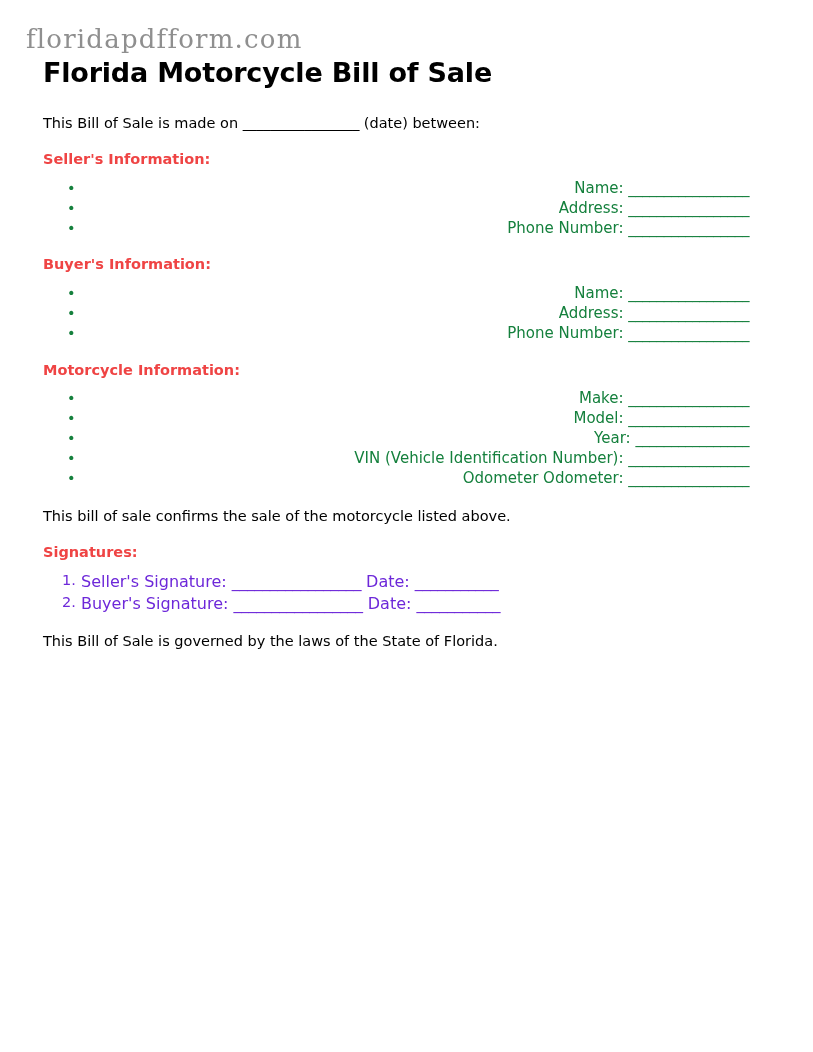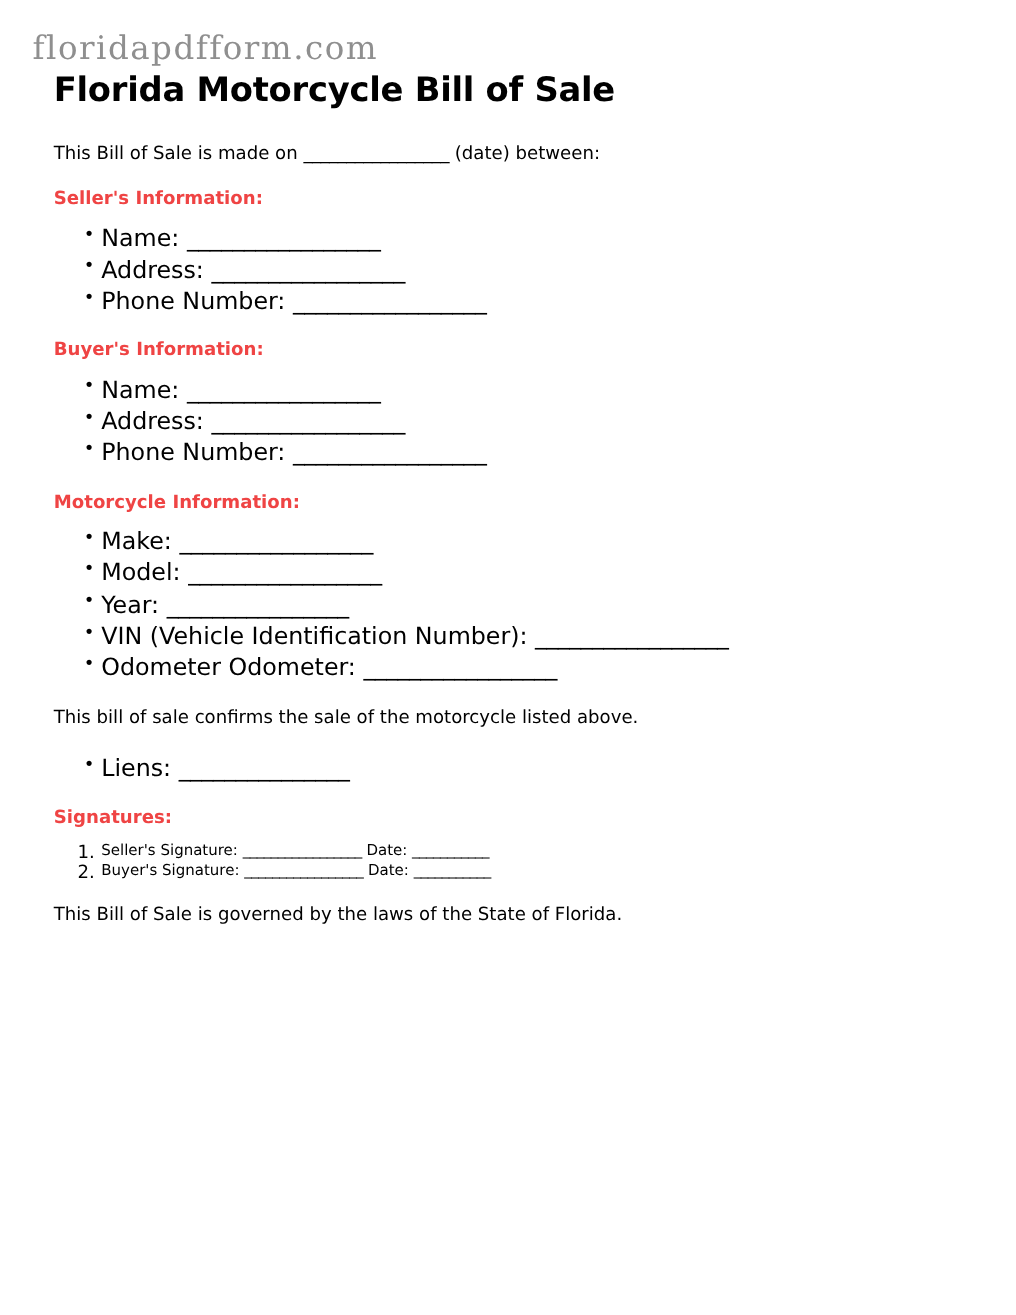--- a/index.html
+++ b/index.html
@@ -69,44 +69,45 @@
     line-height: 1.2;
     color: #ef4444;
   }
   ul.fields {
     margin: 0 0 18px 0;
     padding-left: 38px;
     list-style: none;
   }
   ul.fields li {
     position: relative;
-    font-size: 19px;
+    font-size: 15px;
     line-height: 1.33;
-    color: #000000;
+    color: #15803d;
     white-space: nowrap;
+    text-align: right;
   }
   ul.fields li::before {
     content: "\2022";
     position: absolute;
     left: -14px;
     top: 0;
     font-size: 14.5px;
     line-height: 1.33;
   }
   ol.sigs {
     margin: 0 0 18px 0;
     padding-left: 38px;
     list-style: none;
     counter-reset: sig;
   }
   ol.sigs li {
     position: relative;
-    font-size: 12px;
+    font-size: 16px;
     line-height: 1.33;
-    color: #000000;
+    color: #6d28d9;
     white-space: nowrap;
     counter-increment: sig;
   }
   ol.sigs li::before {
     content: counter(sig) ".";
     position: absolute;
     left: -19px;
     top: 0;
     font-size: 14.5px;
     line-height: 1.33;
@@ -148,23 +149,20 @@
       <li><span>Model: </span><span class="blank">_________________</span></li>
       <li><span>Year: </span><span class="blank">________________</span></li>
       <li><span>VIN (Vehicle Identification Number): </span><span class="blank">_________________</span></li>
       <li><span>Odometer Odometer: </span><span class="blank">_________________</span></li>
     </ul>
 
     <p class="para">This bill of sale confirms the sale of the motorcycle listed above.</p>
 
 
 
-    <ul class="fields">
-      <li><span>Liens: </span><span class="blank">_______________</span></li>
-    </ul>
 
     <h3 class="section">Signatures:</h3>
     <ol class="sigs">
       <li><span>Seller's Signature: </span><span class="blank">_________________</span><span> Date: </span><span class="blank">___________</span></li>
       <li><span>Buyer's Signature: </span><span class="blank">_________________</span><span> Date: </span><span class="blank">___________</span></li>
     </ol>
 
     <p class="para">This Bill of Sale is governed by the laws of the State of Florida.</p>
 
   </div>

